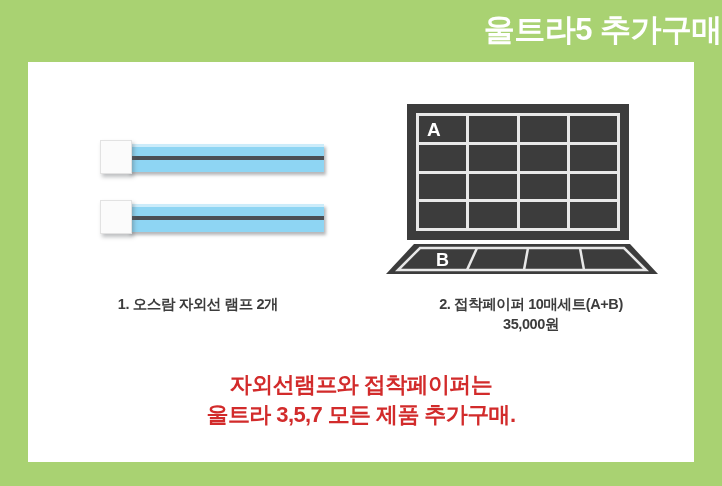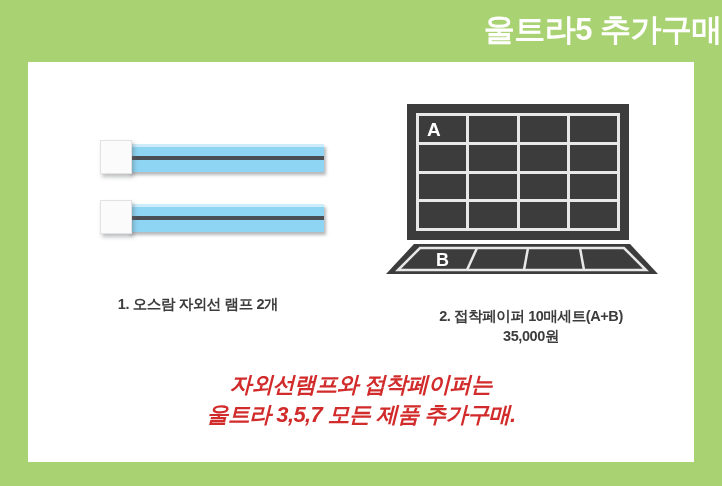--- a/index.html
+++ b/index.html
@@ -61,21 +61,21 @@
     position: absolute;
     width: 100%;
     text-align: center;
     color: #3c3c3c;
     font-size: 14.5px;
     font-weight: bold;
     line-height: 20px;
     letter-spacing: -0.4px;
   }
   #lamp-caption { top: 232px; }
-  #paper-caption { top: 244px; }
+  #paper-caption { top: 232px; }
   .caption-price { display: block; }
 
   
   .lamp {
     position: absolute;
     left: 72px;
     width: 224px;
     height: 34px;
   }
   #lamp-1 { top: 78px; }
@@ -183,21 +183,21 @@
     left: 0;
     top: 308px;
     width: 100%;
     text-align: center;
     color: #d22b2b;
     font-size: 22px;
     font-weight: bold;
     line-height: 30px;
     letter-spacing: -0.6px;
   }
-  .footer-line { display: block; font-style: italic; }
+  .footer-line { display: block; }
 </style>
 </head>
 <body>
 
 <div id="promo-banner">
 
   <div id="banner-title">울트라5 추가구매</div>
 
   <div id="content-card">
 

